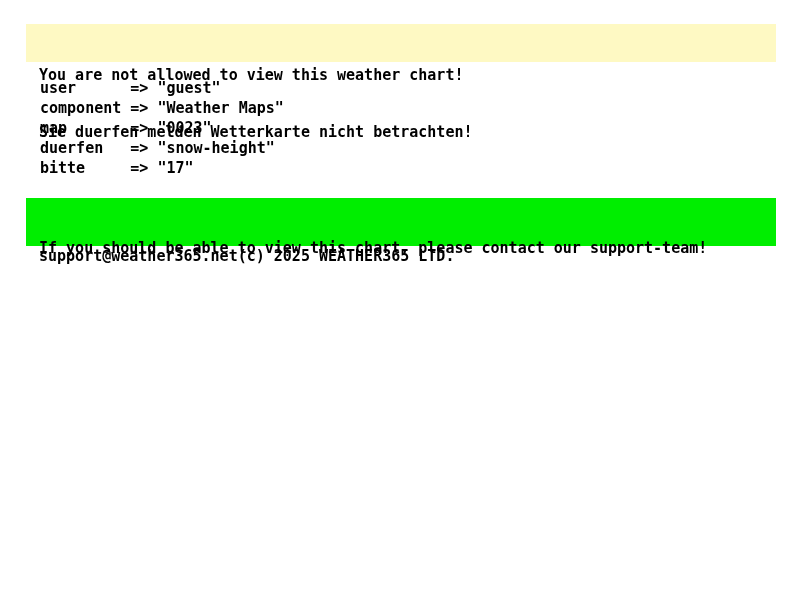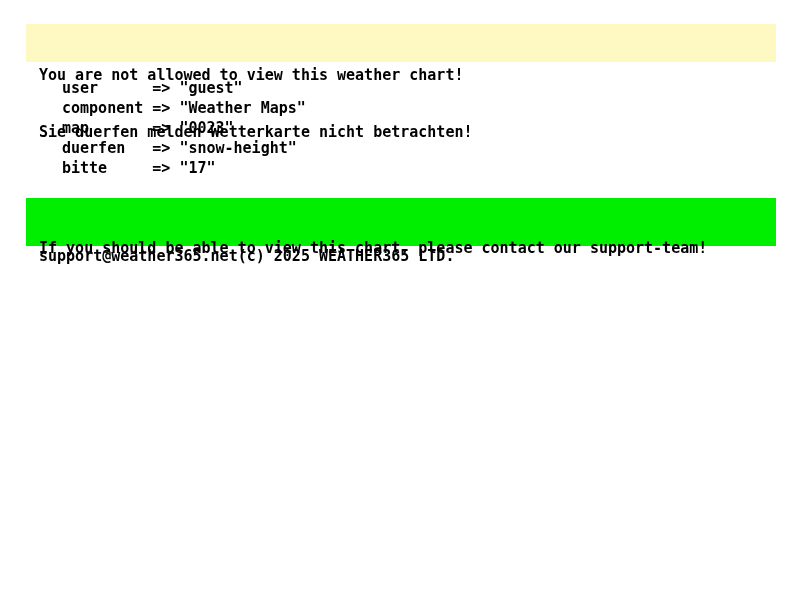--- a/index.html
+++ b/index.html
@@ -40,21 +40,21 @@
   .kv-block {
     position: absolute;
     left: 40px;
     top: 78px;
     line-height: 20px;
   }
   .kv-row {
     display: flex;
     white-space: pre;
   }
-  .kv-key   { display: inline-block; width: 10ch; margin-left: 22px; }
+  .kv-key   { display: inline-block; width: 10ch; }
   .kv-arrow { display: inline-block; width: 3ch; }
   .footer {
     position: absolute;
     left: 26px;
     top: 248px;
     width: 750px;
     box-sizing: border-box;
     padding: 0 8px 0 13px;
     display: flex;
     line-height: 17px;

